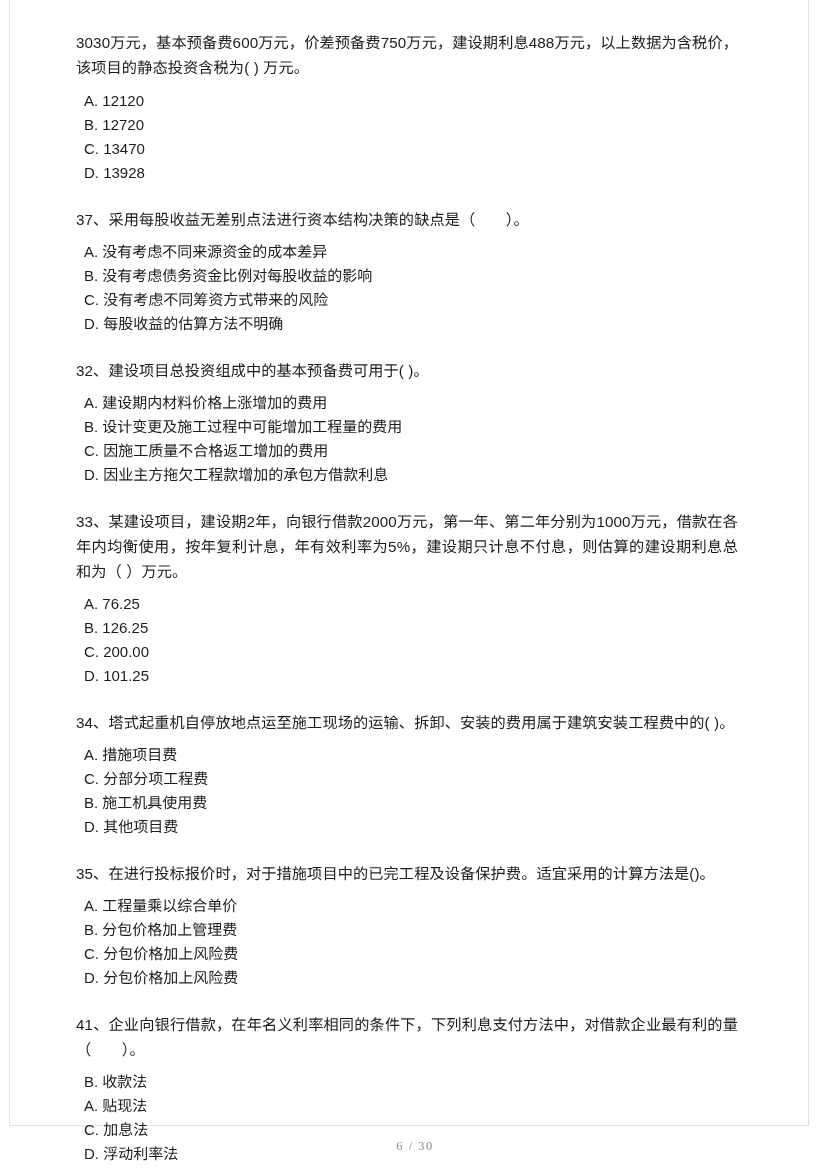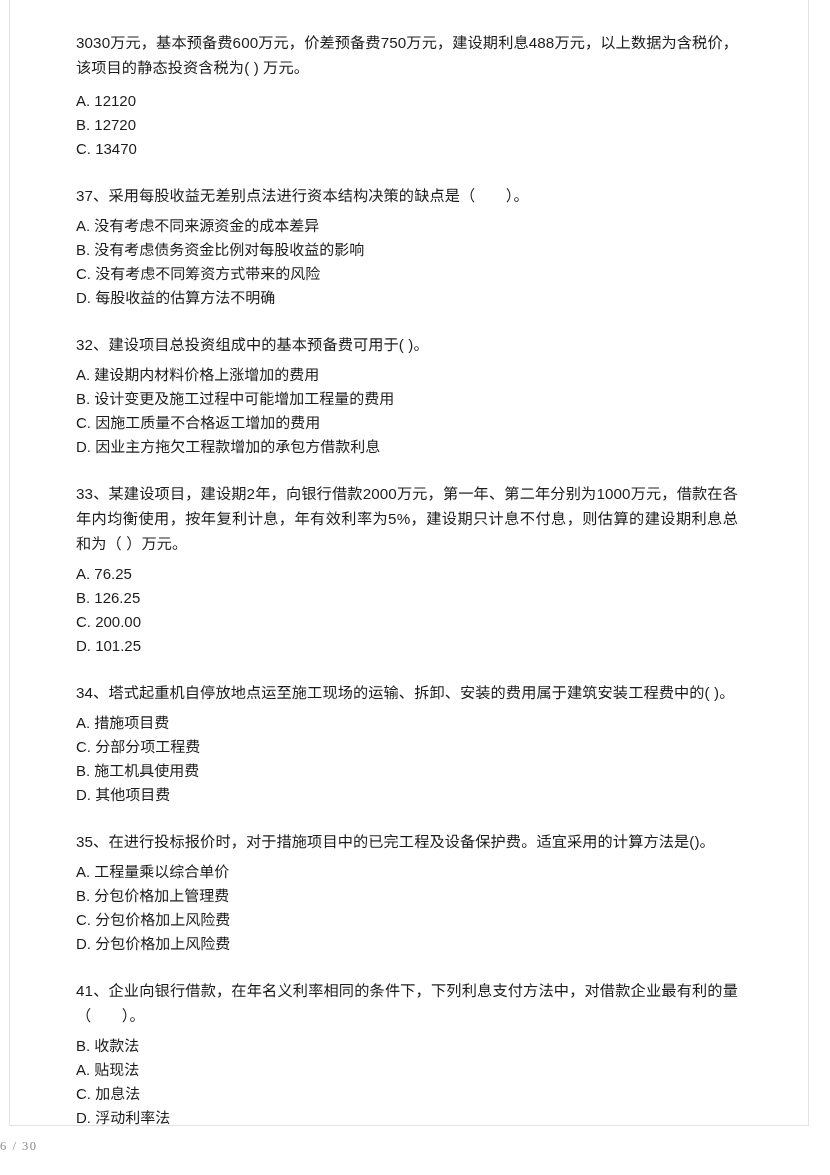--- a/index.html
+++ b/index.html
@@ -42,55 +42,57 @@
     line-height: 25px;
     color: #1c1c1c;
     text-align: justify;
     margin: 0 16px 6px 0;
     letter-spacing: 0.1px;
   }
   .opening-stem {
     margin-bottom: 9px;
   }
   .options {
-    margin: 0;
+    margin: 8px;
     padding: 0;
     list-style: none;
   }
   .option {
     font-size: 15px;
     line-height: 24px;
     color: #1c1c1c;
     margin: 0;
     padding: 0;
     white-space: nowrap;
   }
   .page-footer {
     position: absolute;
     left: 0;
     top: 1139px;
     width: 830px;
+    text-align: center;
     font-family: "Liberation Serif", "DejaVu Serif", serif;
     font-size: 12.5px;
     color: #8a8a8a;
     letter-spacing: 1.5px;
   }
 </style>
 </head>
 <body>
 
 <div class="page-sheet">
   <div class="content">
 
     <div class="question-block">
       <p class="stem opening-stem">3030万元，基本预备费600万元，价差预备费750万元，建设期利息488万元，以上数据为含税价，该项目的静态投资含税为( ) 万元。</p>
       <ul class="options">
         <li class="option">A. 12120</li>
         <li class="option">B. 12720</li>
         <li class="option">C. 13470</li>
+        <li class="option">D. 13928</li>
       </ul>
     </div>
 
     <div class="question-block">
       <p class="stem">37、采用每股收益无差别点法进行资本结构决策的缺点是（　　）。</p>
       <ul class="options">
         <li class="option">A. 没有考虑不同来源资金的成本差异</li>
         <li class="option">B. 没有考虑债务资金比例对每股收益的影响</li>
         <li class="option">C. 没有考虑不同筹资方式带来的风险</li>
         <li class="option">D. 每股收益的估算方法不明确</li>

